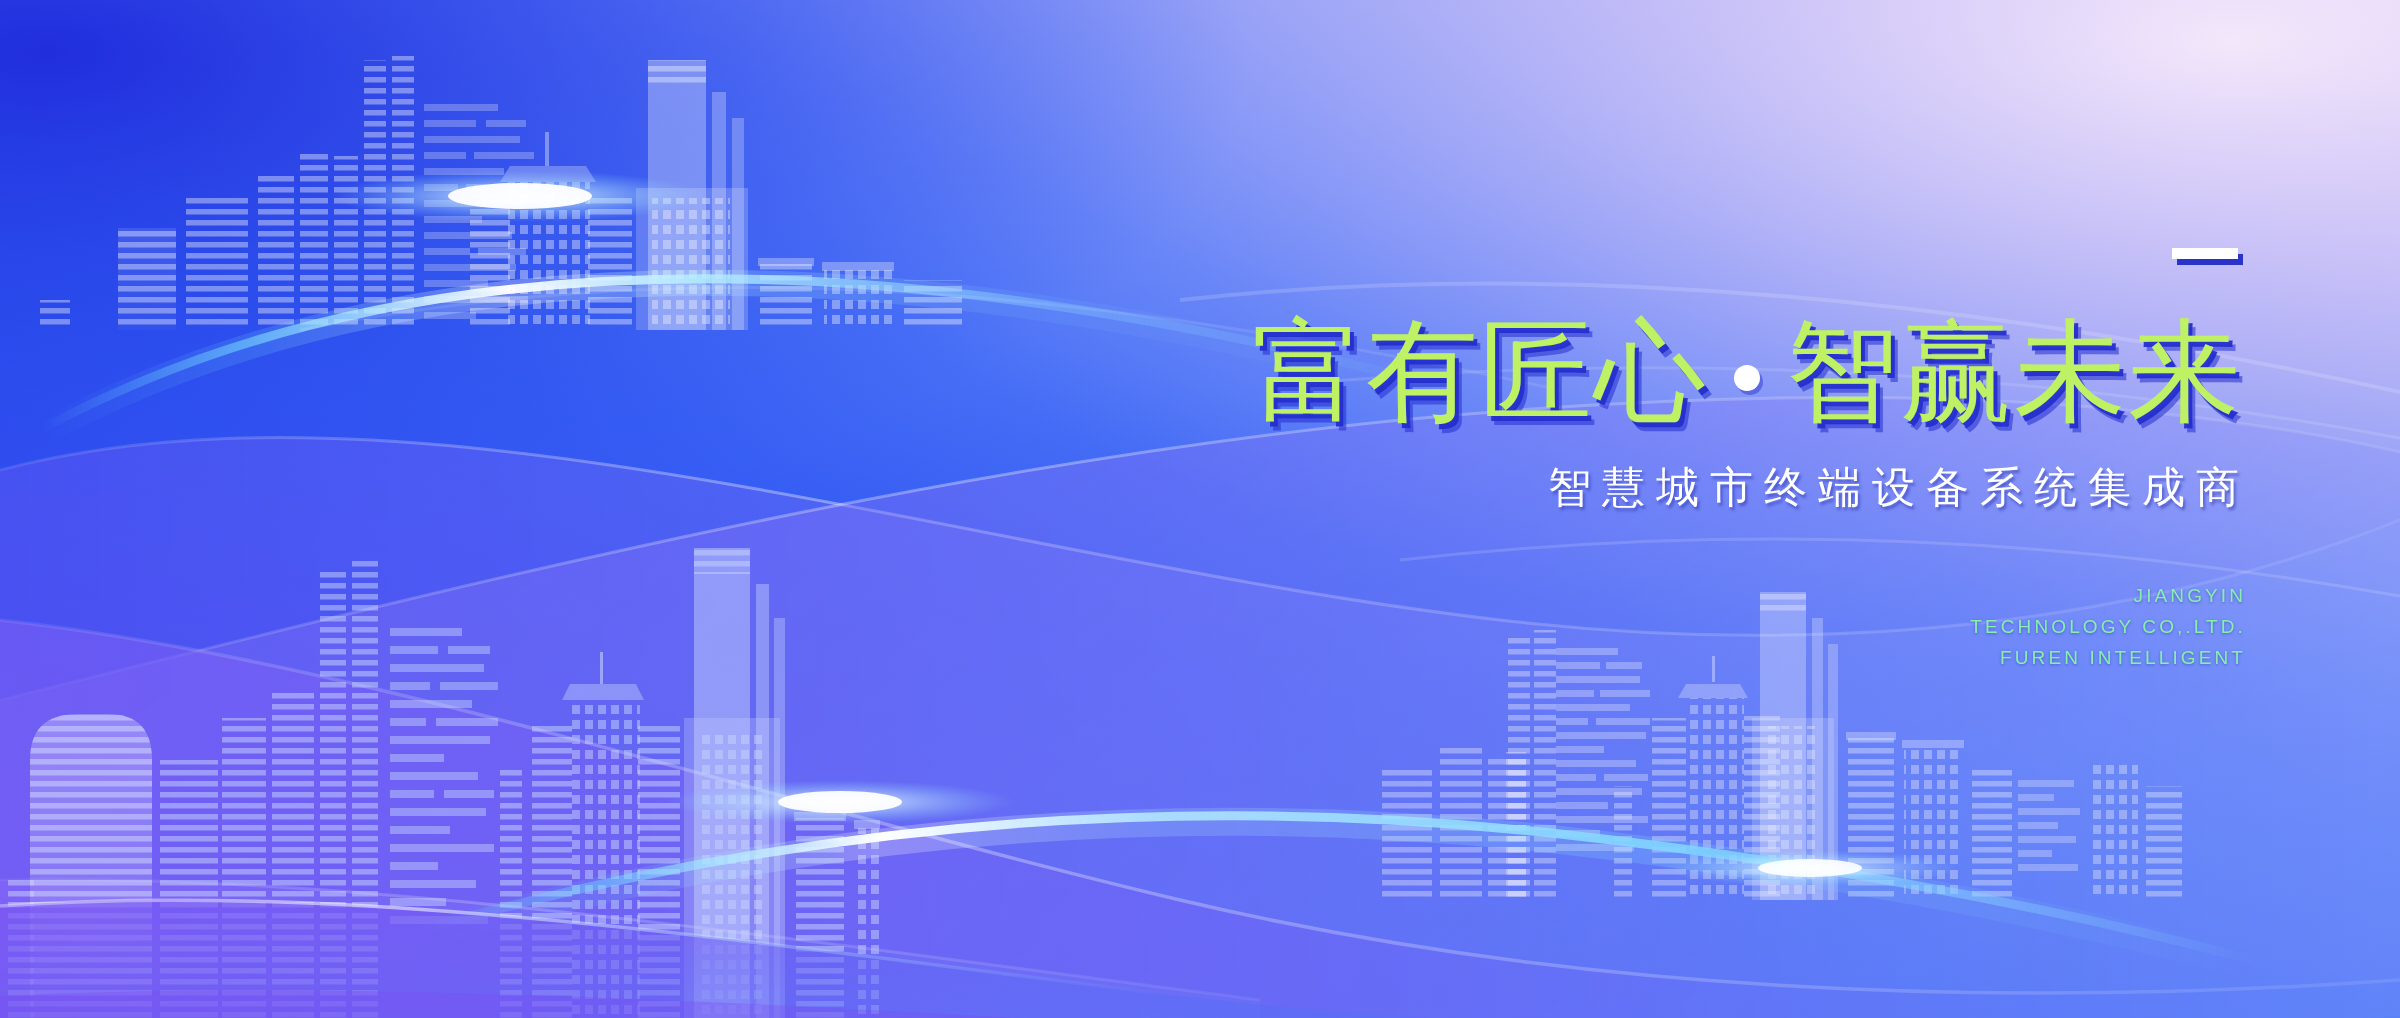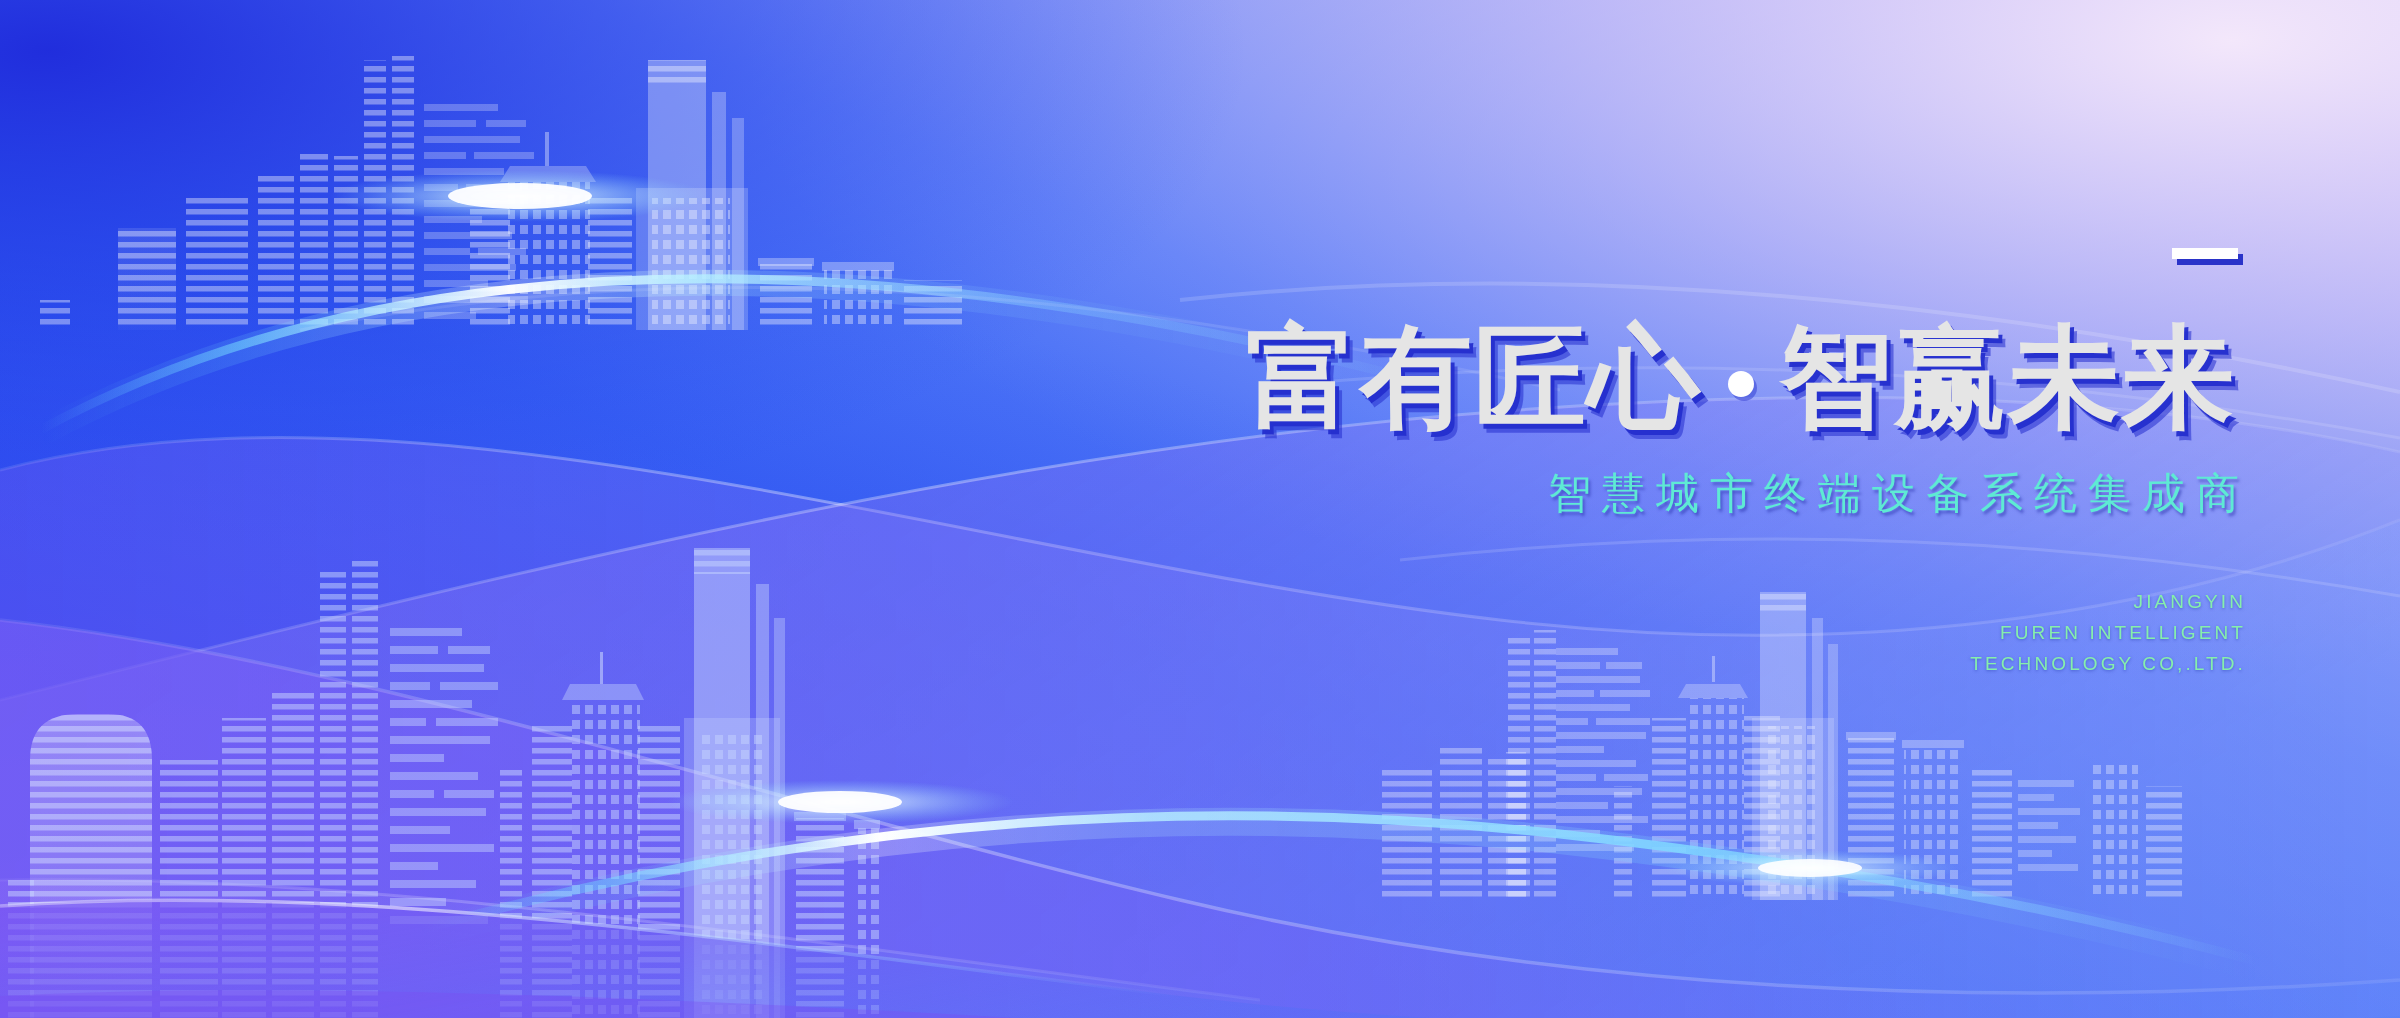--- a/index.html
+++ b/index.html
@@ -31,50 +31,50 @@
     display: inline-block;
     width: 66px;
     height: 11px;
     background: #ffffff;
     box-shadow: 5px 6px 0 #2a33c9;
     margin-right: 14px;
     margin-bottom: 44px;
   }
   #headline {
     font-family: "DejaVu Sans", "Liberation Sans", sans-serif;
-    font-weight: 700;
+    font-weight: 400;
     font-size: 112px;
     line-height: 1.04;
-    color: #e5e5e5;
+    color: #bef264;
     letter-spacing: 2px;
     white-space: nowrap;
     text-shadow:
        4px 5px 0 rgba(36,46,205,.95),
        7px 9px 0 rgba(36,46,205,.55);
-    margin: 12px;
+    margin: 6px;
     padding-right: 4px;
   }
   #headline .dot {
     display: inline-block;
     vertical-align: 0.17em;
     width: 26px;
     height: 26px;
     border-radius: 50%;
     background: #ffffff;
     margin: 0 26px;
     text-shadow: none;
     box-shadow: 3px 4px 0 rgba(36,46,205,.45);
   }
   #subtitle {
     margin: 30px 0 0 0;
     font-family: "DejaVu Sans", "Liberation Sans", sans-serif;
     font-weight: 400;
     font-size: 43px;
     letter-spacing: 11px;
-    color: #5eead4;
+    color: #ffffff;
     white-space: nowrap;
     padding-right: 2px;
     text-shadow: 2px 3px 3px rgba(38,48,170,.55);
   }
   #company-block {
     margin-top: 64px;
     font-family: "Liberation Sans", "DejaVu Sans", sans-serif;
     font-size: 19px;
     line-height: 1.62;
     letter-spacing: 3.1px;
@@ -475,19 +475,19 @@
   <div id="text-block">
 
     <div id="dash-mark"></div>
 
     <h1 id="headline"><span>富有匠心</span><span class="dot"></span><span>智赢未来</span></h1>
 
     <div id="subtitle">智慧城市终端设备系统集成商</div>
 
     <div id="company-block">
       <div>JIANGYIN</div>
+      <div>TECHNOLOGY CO,.LTD.</div>
       <div>FUREN INTELLIGENT</div>
-      <div>TECHNOLOGY CO,.LTD.</div>
     </div>
 
   </div>
 
 </div>
 
 </body></html>

